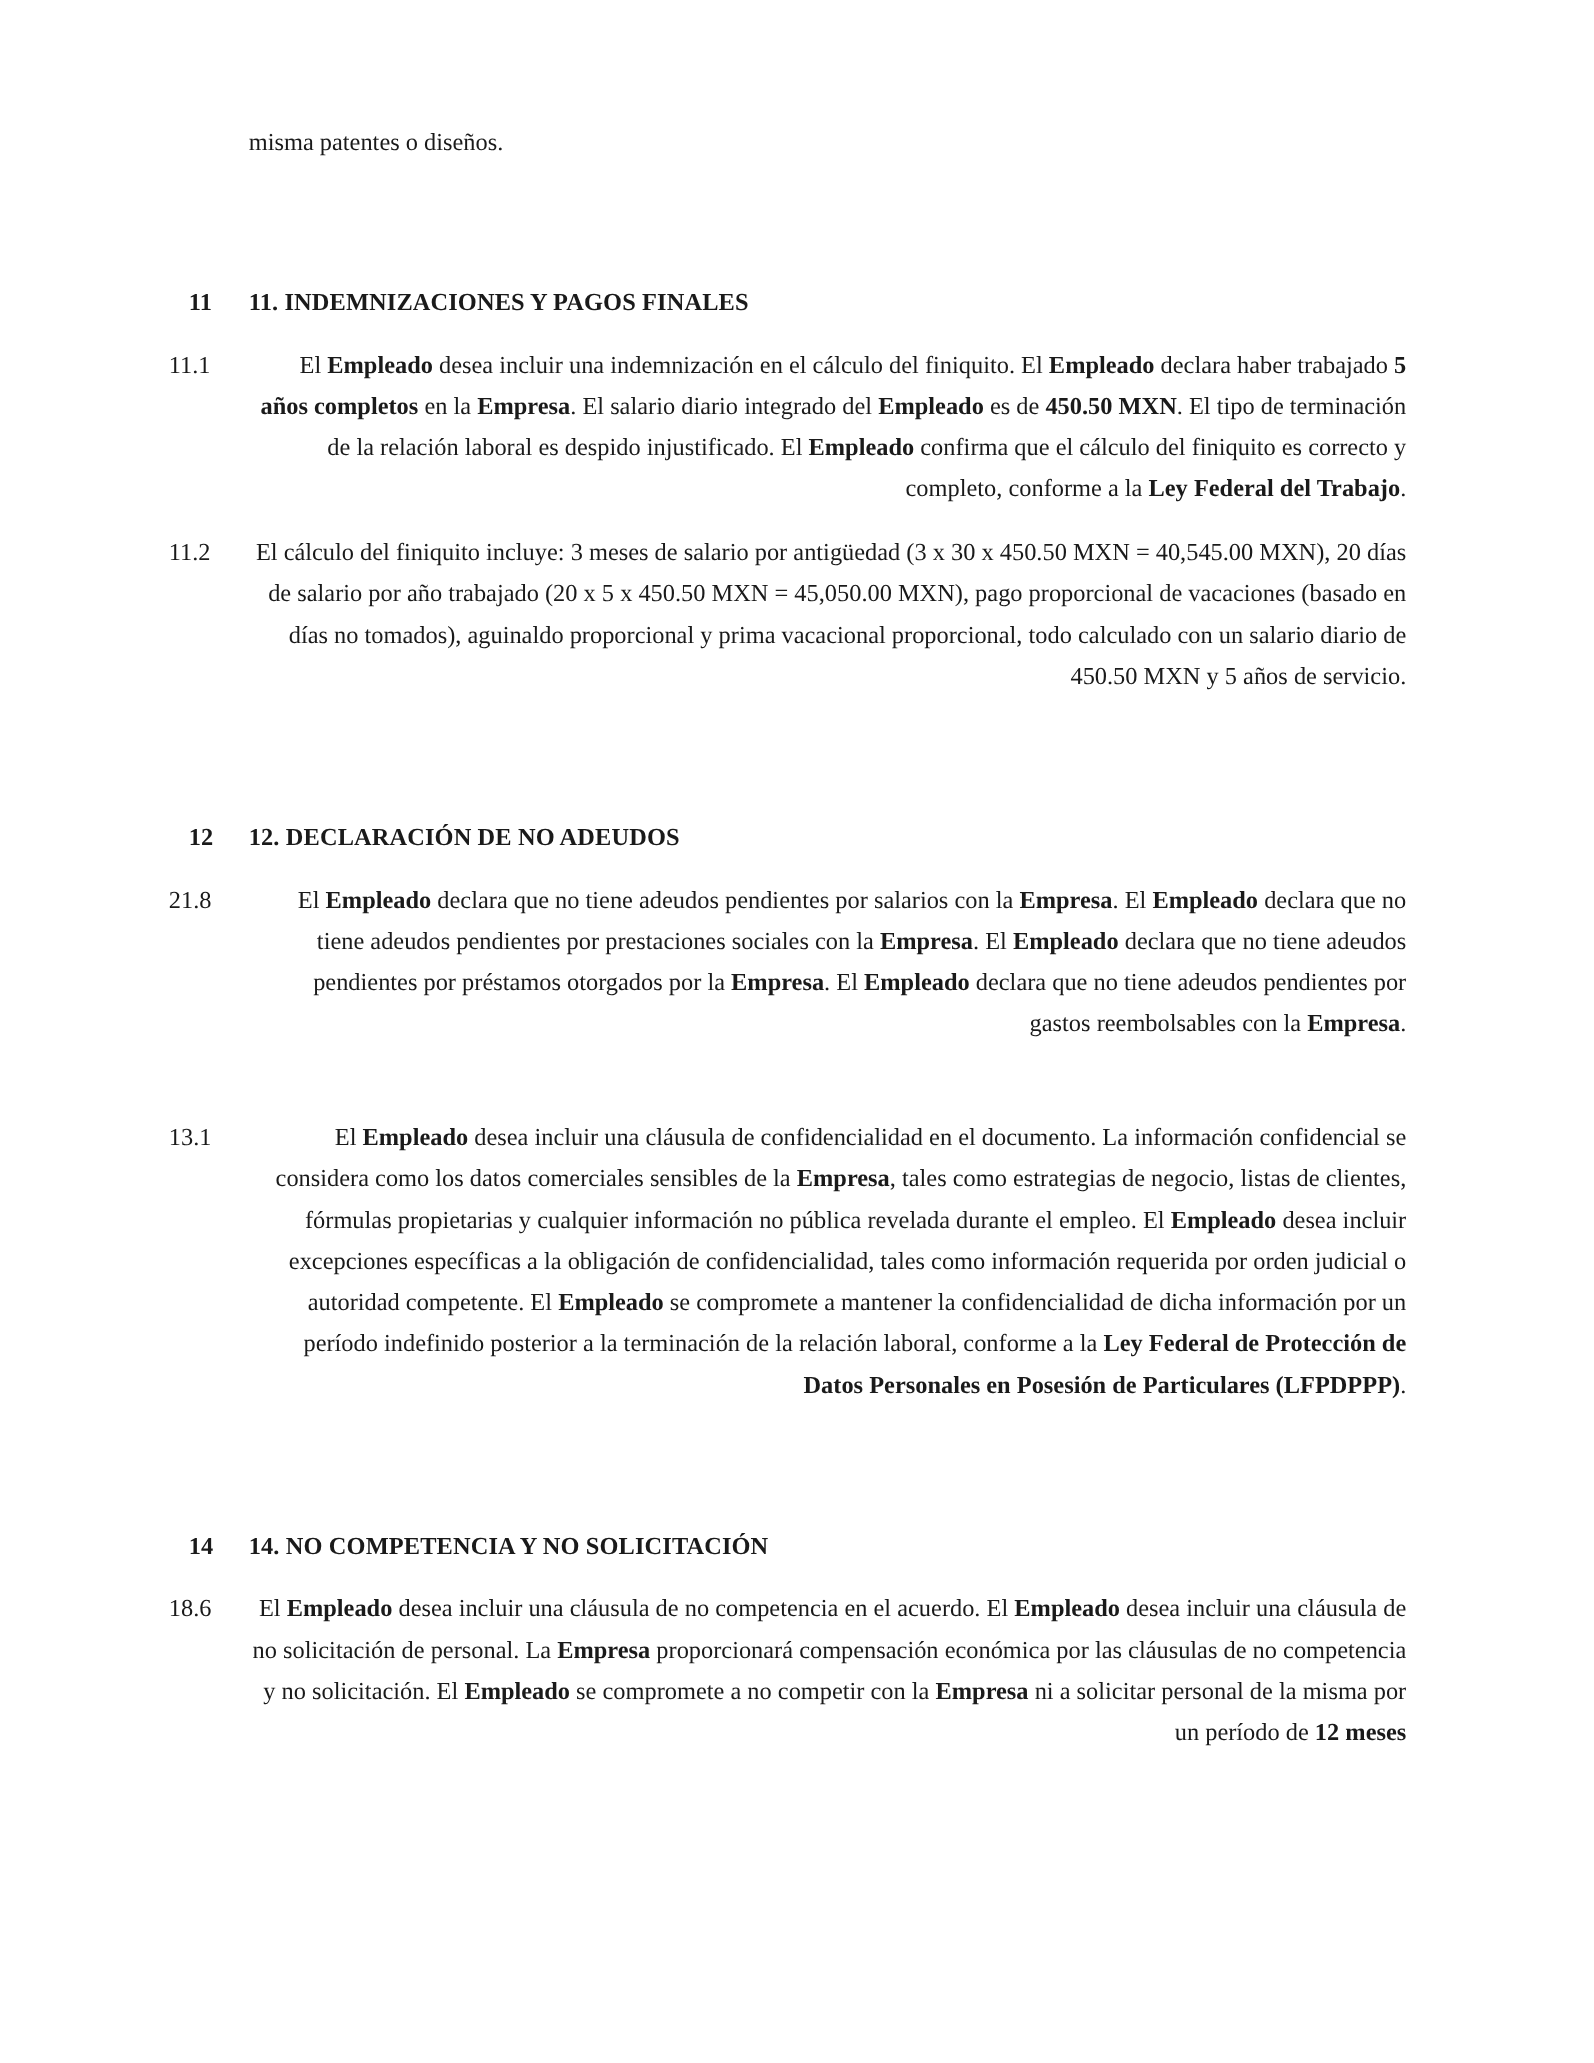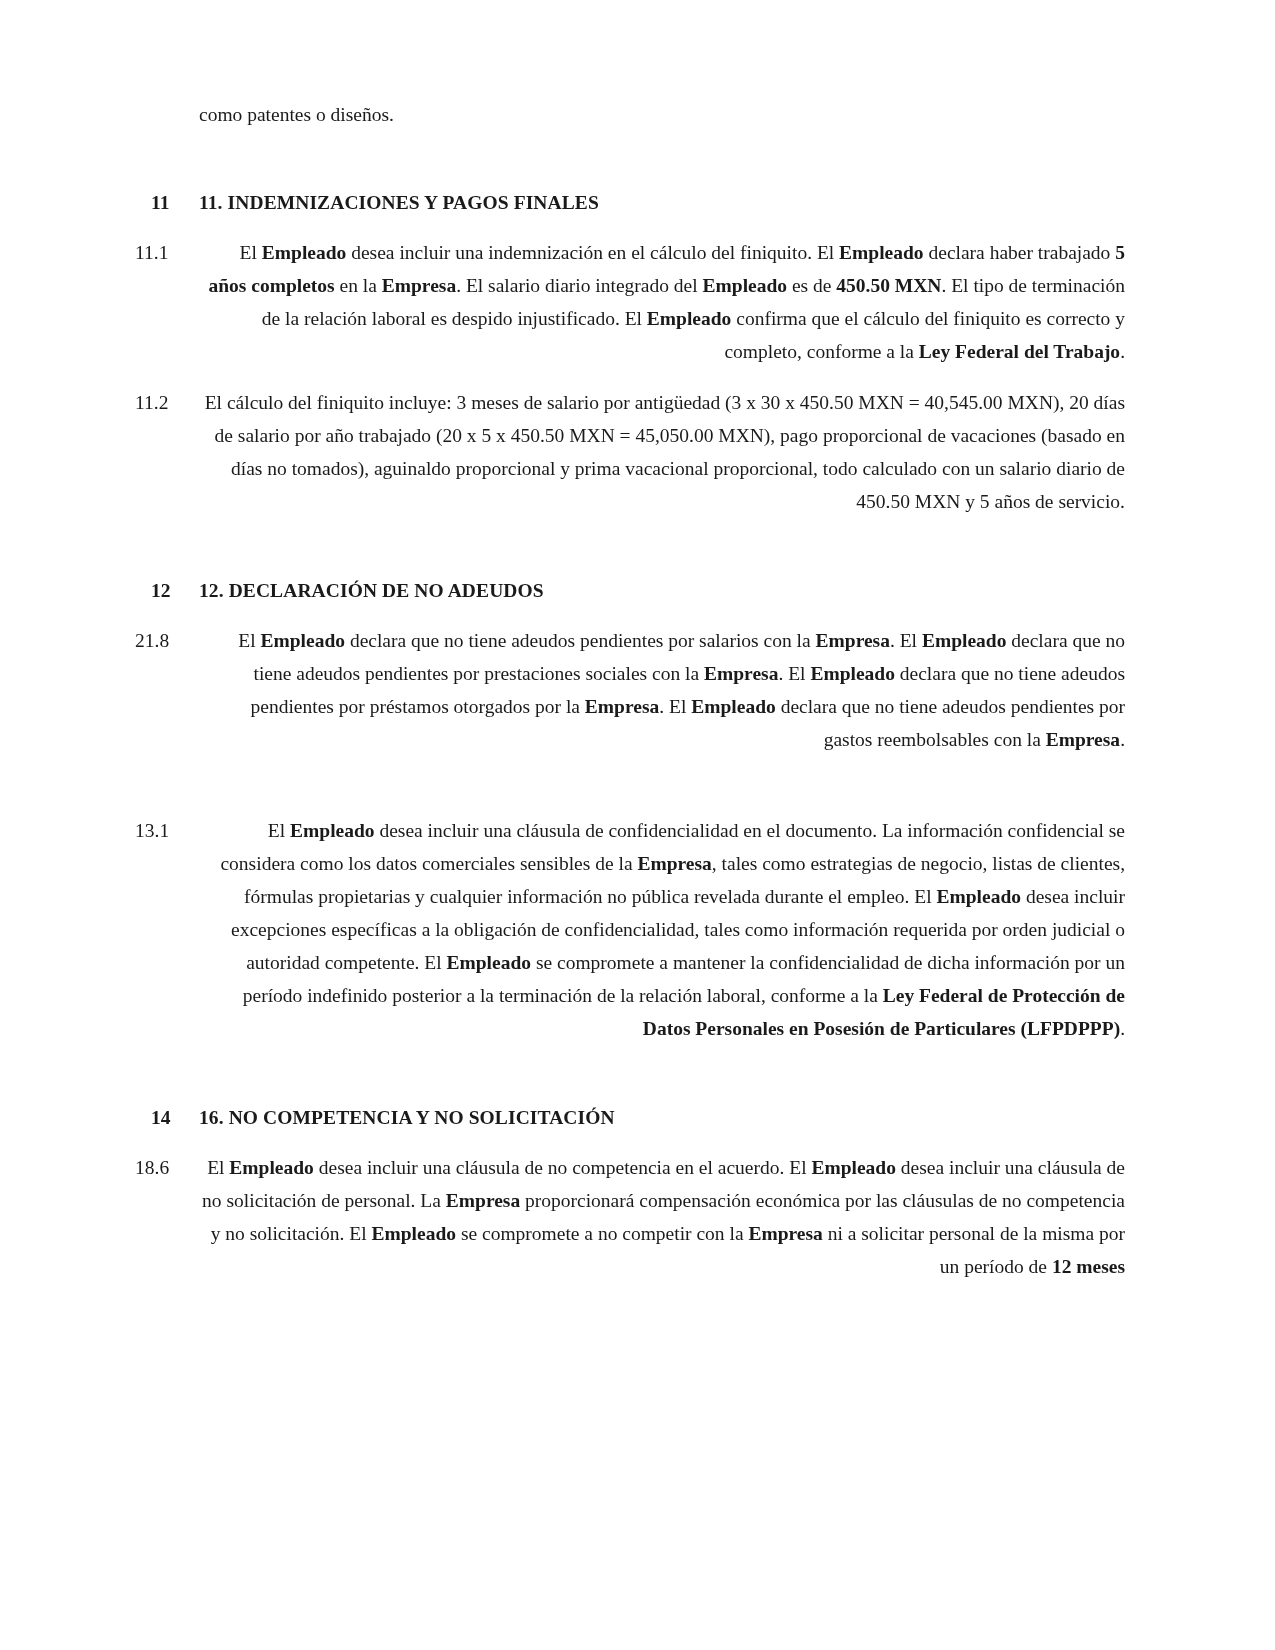--- a/index.html
+++ b/index.html
@@ -34,20 +34,21 @@
     font-weight: bold;
     font-size: 19.5px;
     line-height: 30px;
     letter-spacing: 0.1px;
   }
   .section-heading .num {
     width: 64px;
     flex: 0 0 64px;
     padding-left: 16px;
     box-sizing: border-box;
+    margin-top: 40px;
   }
   .section-heading .title {
     flex: 1;
   }
   .clause {
     display: flex;
     align-items: baseline;
     margin-top: 18px;
     font-size: 19.5px;
     line-height: 33px;
@@ -63,21 +64,21 @@
   }
   .clause .body b {
     font-weight: bold;
   }
 </style>
 </head>
 <body>
 
 <div class="page">
 
-  <p class="lead-line">como patentes o diseños.</p>
+  <p class="lead-line">misma patentes o diseños.</p>
 
   <div id="sections">
       <div class="section">
         <div class="section-heading">
           <span class="num">11</span>
           <span class="title">11. INDEMNIZACIONES Y PAGOS FINALES</span>
         </div>
         <div class="clause">
           <span class="num">11.1</span>
           <span class="body">El <b>Empleado</b> desea incluir una indemnización en el cálculo del finiquito. El <b>Empleado</b> declara haber trabajado <b>5 años completos</b> en la <b>Empresa</b>. El salario diario integrado del <b>Empleado</b> es de <b>450.50 MXN</b>. El tipo de terminación de la relación laboral es despido injustificado. El <b>Empleado</b> confirma que el cálculo del finiquito es correcto y completo, conforme a la <b>Ley Federal del Trabajo</b>.</span>
@@ -99,21 +100,21 @@
       </div>
       <div class="section">
         <div class="clause">
           <span class="num">13.1</span>
           <span class="body">El <b>Empleado</b> desea incluir una cláusula de confidencialidad en el documento. La información confidencial se considera como los datos comerciales sensibles de la <b>Empresa</b>, tales como estrategias de negocio, listas de clientes, fórmulas propietarias y cualquier información no pública revelada durante el empleo. El <b>Empleado</b> desea incluir excepciones específicas a la obligación de confidencialidad, tales como información requerida por orden judicial o autoridad competente. El <b>Empleado</b> se compromete a mantener la confidencialidad de dicha información por un período indefinido posterior a la terminación de la relación laboral, conforme a la <b>Ley Federal de Protección de Datos Personales en Posesión de Particulares (LFPDPPP)</b>.</span>
         </div>
       </div>
       <div class="section">
         <div class="section-heading">
           <span class="num">14</span>
-          <span class="title">16. NO COMPETENCIA Y NO SOLICITACIÓN</span>
+          <span class="title">14. NO COMPETENCIA Y NO SOLICITACIÓN</span>
         </div>
         <div class="clause">
           <span class="num">18.6</span>
           <span class="body">El <b>Empleado</b> desea incluir una cláusula de no competencia en el acuerdo. El <b>Empleado</b> desea incluir una cláusula de no solicitación de personal. La <b>Empresa</b> proporcionará compensación económica por las cláusulas de no competencia y no solicitación. El <b>Empleado</b> se compromete a no competir con la <b>Empresa</b> ni a solicitar personal de la misma por un período de <b>12 meses</b></span>
         </div>
       </div>
     </div>
 
 </div>
 

